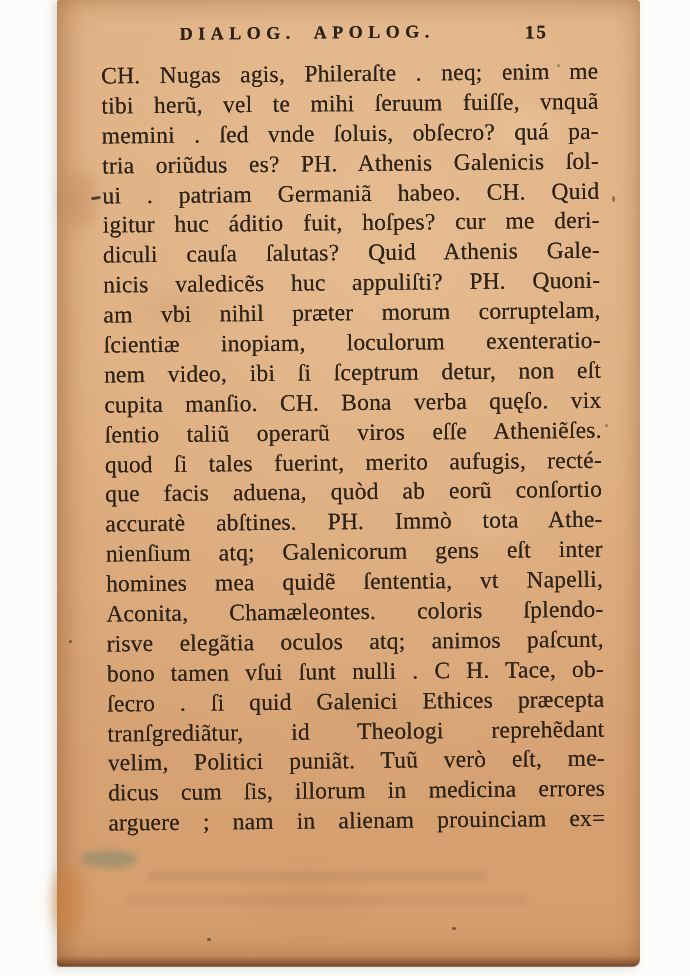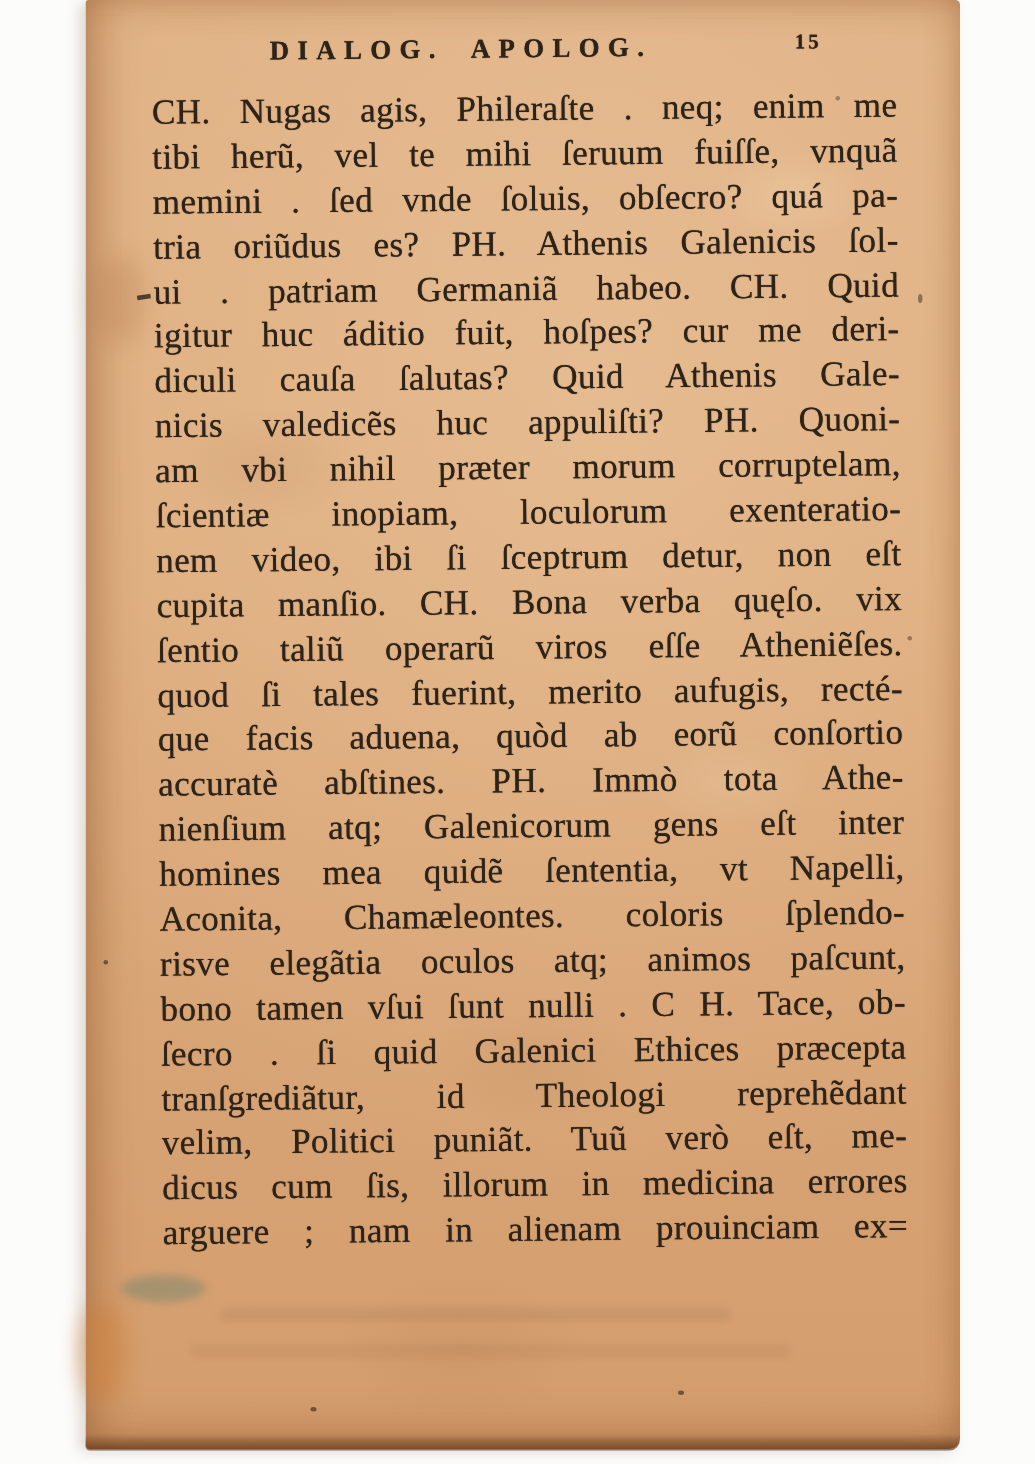--- a/index.html
+++ b/index.html
@@ -58,21 +58,21 @@
     transform:rotate(-0.55deg);
     transform-origin:260px 30px;
     text-shadow:0 0 0.6px rgba(40,30,20,0.85);
   }
   .header{position:relative;height:24px;margin-bottom:13px;font-size:18px;font-weight:bold;}
   .header-title{
     position:absolute;left:50%;top:0;white-space:nowrap;
     transform:translateX(-50%) translateX(-42px);
     letter-spacing:5.5px;word-spacing:9px;
   }
-  .page-num{position:absolute;right:50px;top:1px;font-size:14px;letter-spacing:2px;}
+  .page-num{position:absolute;right:50px;top:1px;font-size:19px;letter-spacing:2px;}
   .line{
     height:29.9px;overflow:hidden;
     font-size:23.5px;line-height:29.9px;
     text-align:justify;letter-spacing:0.2px;word-spacing:1px;
   }
   .line::after{content:"";display:inline-block;width:100%;height:0;}
   .margin-dash{
     position:absolute;left:-11px;top:172px;width:9px;height:2.5px;
     background:rgba(46,35,24,0.8);transform:rotate(-8deg);
   }

